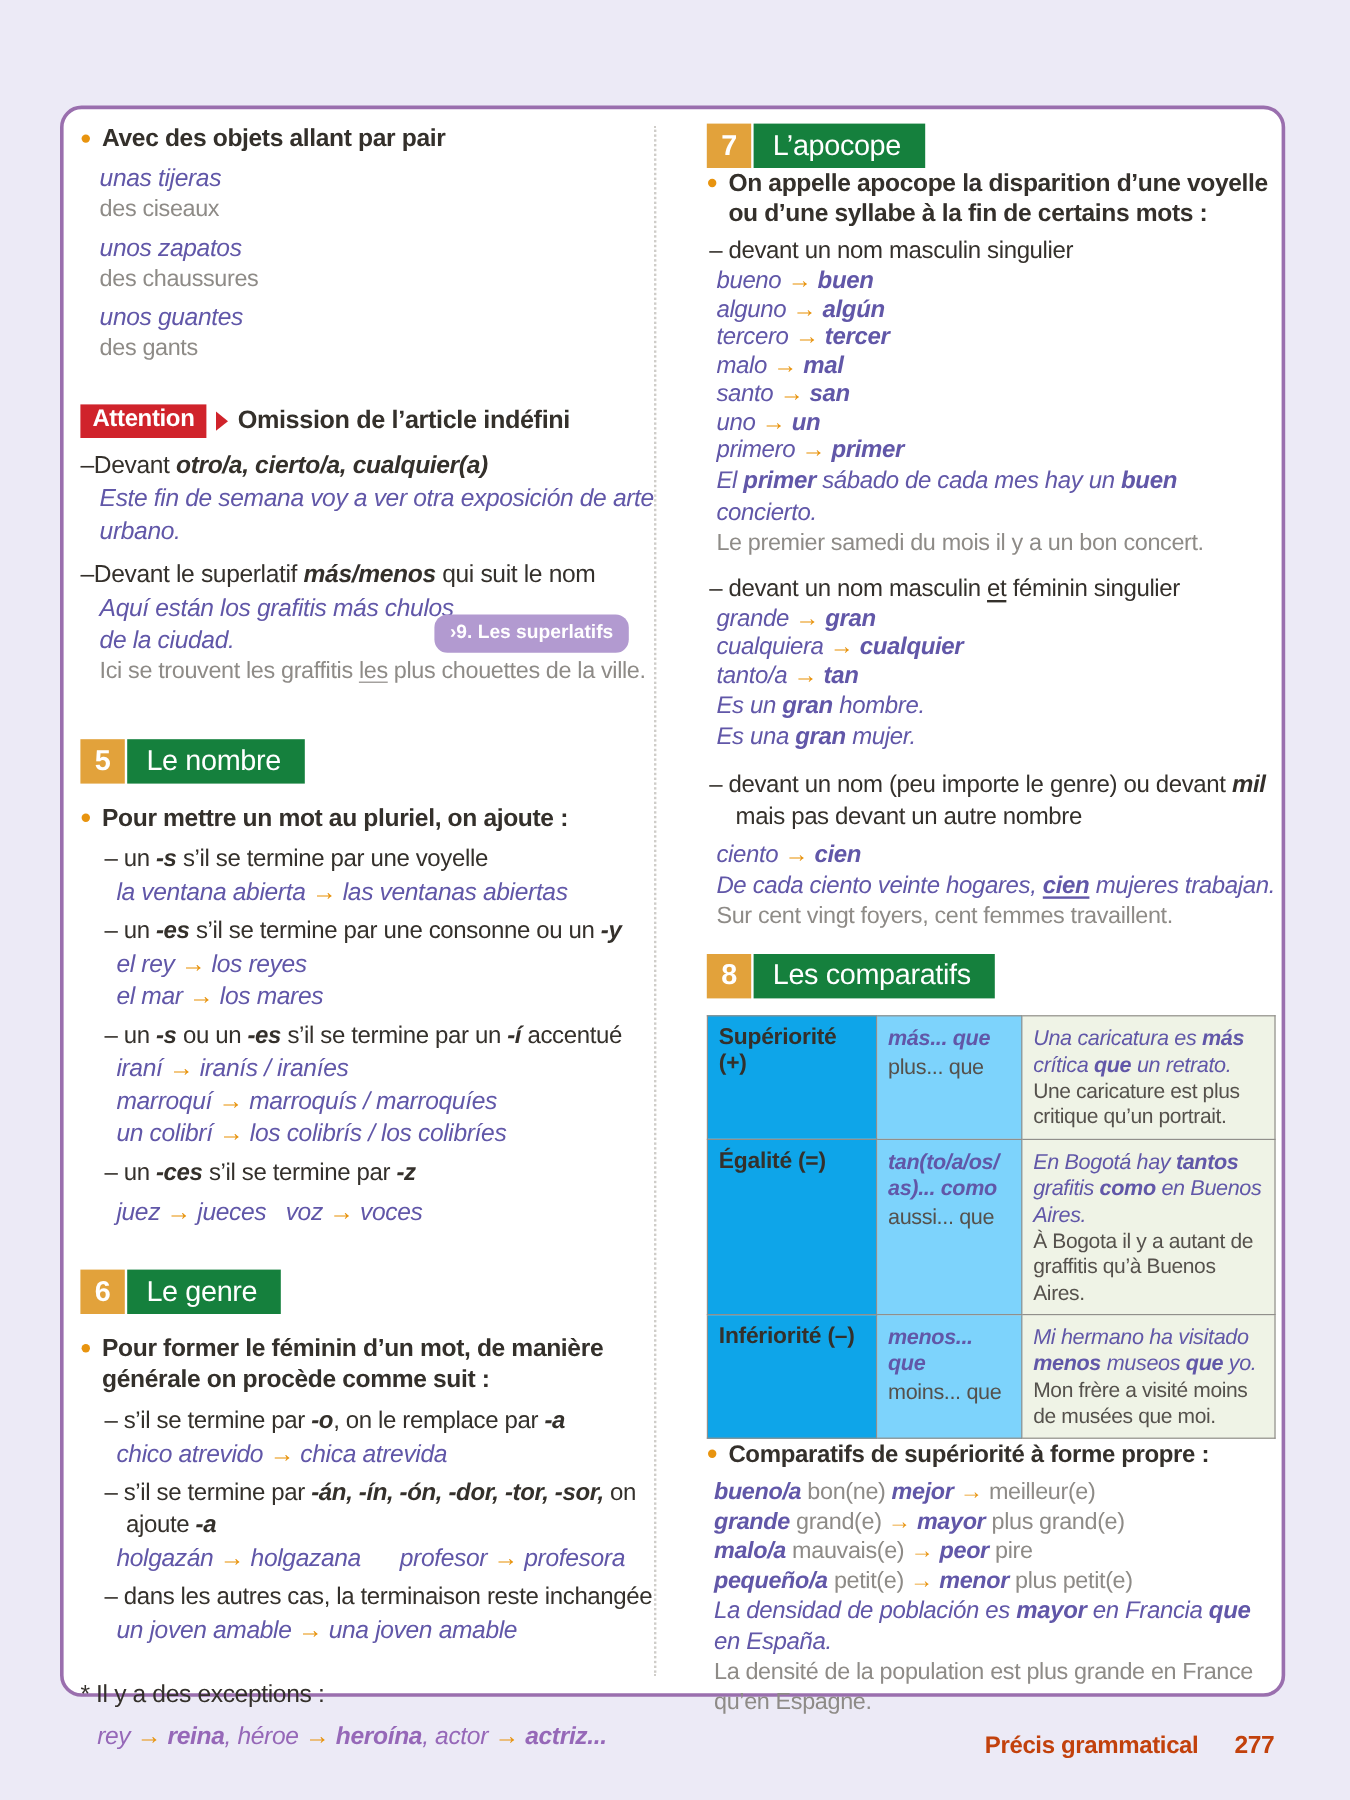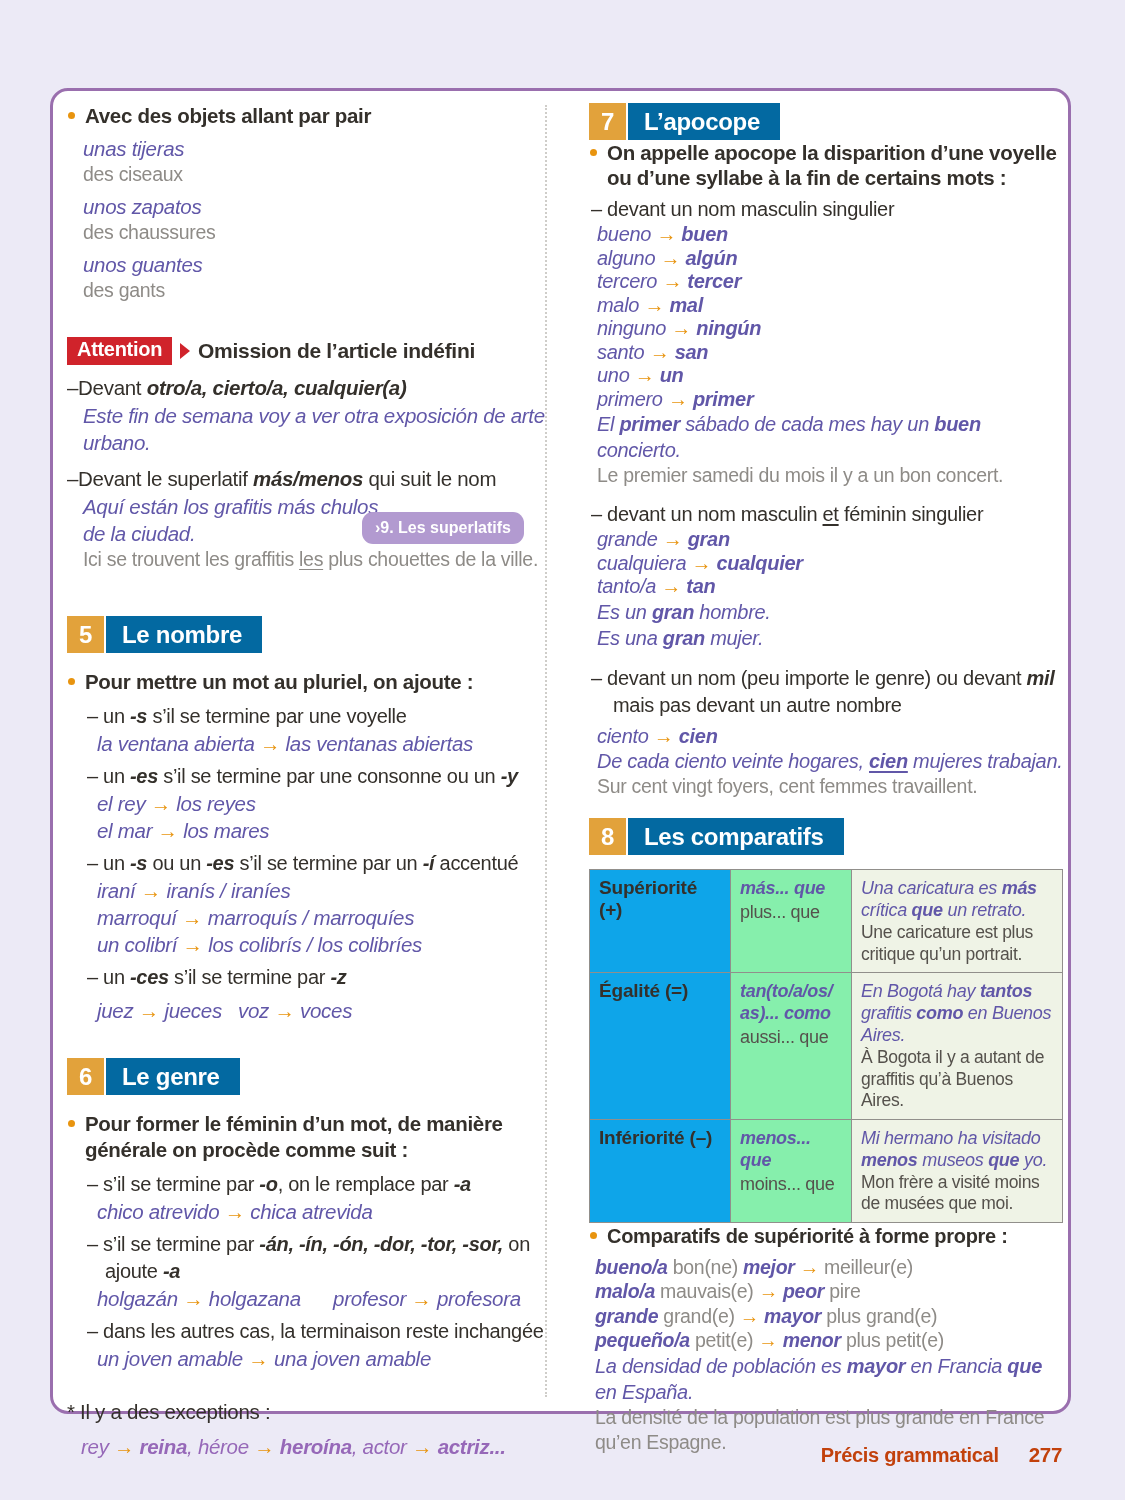--- a/index.html
+++ b/index.html
@@ -38,35 +38,35 @@
 
   
   .att-row{display:flex;align-items:center;gap:8px;margin-top:0;}
   .att-badge{background:#d0232b;color:#fff;font-weight:700;font-size:20px;padding:1px 10px 4px;}
   .att-arrow{width:0;height:0;border-left:10px solid #d0232b;border-top:8px solid transparent;border-bottom:8px solid transparent;}
   .att-title{font-weight:700;font-size:21px;}
 
   
   .sec-head{display:flex;align-items:stretch;height:37px;}
   .sec-num{width:37px;background:#e2a23b;color:#fff;font-weight:700;font-size:24px;display:flex;align-items:center;justify-content:center;flex:0 0 auto;}
-  .sec-title{background:#0369a1;color:#fff;font-weight:700;font-size:24px;padding:0 20px 0 16px;margin-left:2px;display:flex;align-items:center;}
+  .sec-title{background:#15803d;color:#fff;font-weight:400;font-size:24px;padding:0 20px 0 16px;margin-left:2px;display:flex;align-items:center;}
 
   .ref-pill{position:absolute;right:21px;bottom:3px;background:#b29ad0;color:#fff;font-weight:700;font-size:16px;letter-spacing:0;padding:2px 13px 3px;border-radius:11px;font-style:normal;}
   .rel{position:relative;}
 
   
   .pair{margin-left:8px;line-height:23.5px;font-size:20px;}
   .sent{margin-left:8px;line-height:26px;font-size:20px;}
   .tr8{margin-left:8px;line-height:24px;}
 
   
   table.cmp{border-collapse:collapse;margin-top:14px;width:100%;}
   table.cmp td{border:1.5px solid #918f8b;vertical-align:top;padding:7px 9px;}
   .td1{background:#0ea5e9;font-weight:700;font-size:19px;width:122px;letter-spacing:-0.2px;}
-  .td2{background:#86efac;width:102px;}
+  .td2{background:#7dd3fc;width:102px;}
   .td3{background:#eff3e6;}
   .frm-es{color:#6157a8;font-style:italic;font-weight:700;font-size:18px;line-height:22px;}
   .frm-fr{color:#55514c;font-size:18px;line-height:22px;margin-top:2px;}
   .ex-es{color:#6157a8;font-style:italic;font-size:18px;line-height:22px;}
   .ex-fr{color:#55514c;font-size:17.5px;line-height:21.5px;margin-top:1px;}
 
   
   .mix{color:#8e8b87;font-size:19.5px;line-height:24.5px;margin-left:6px;}
   .exc-line{color:#9668b8;font-style:italic;font-size:20.5px;line-height:27px;margin-left:14px;}
 
@@ -170,21 +170,20 @@
       </div>
       <div class="bullet-line mt12" style="line-height:25px;">
         <span class="dot"></span>
         <span>On appelle apocope la disparition d’une voyelle ou d’une syllabe à la fin de certains mots :</span>
       </div>
       <div class="dash-item" style="margin-left:2px;"><span>– devant un nom masculin singulier</span></div>
       <div class="es-line pair"><span>bueno </span><span class="ar">→</span><span class="b"> buen</span></div>
       <div class="es-line pair"><span>alguno </span><span class="ar">→</span><span class="b"> algún</span></div>
       <div class="es-line pair"><span>tercero </span><span class="ar">→</span><span class="b"> tercer</span></div>
       <div class="es-line pair"><span>malo </span><span class="ar">→</span><span class="b"> mal</span></div>
-      <div class="es-line pair"><span>ninguno </span><span class="ar">→</span><span class="b"> ningún</span></div>
       <div class="es-line pair"><span>santo </span><span class="ar">→</span><span class="b"> san</span></div>
       <div class="es-line pair"><span>uno </span><span class="ar">→</span><span class="b"> un</span></div>
       <div class="es-line pair"><span>primero </span><span class="ar">→</span><span class="b"> primer</span></div>
       <div class="es-line sent"><span>El </span><span class="b">primer</span><span> sábado de cada mes hay un </span><span class="b">buen</span><span> concierto.</span></div>
       <div class="fr-line tr8">Le premier samedi du mois il y a un bon concert.</div>
 
       <div class="dash-item mt14" style="margin-left:2px;"><span>– devant un nom masculin </span><span class="u">et</span><span> féminin singulier</span></div>
       <div class="es-line pair"><span>grande </span><span class="ar">→</span><span class="b"> gran</span></div>
       <div class="es-line pair"><span>cualquiera </span><span class="ar">→</span><span class="b"> cualquier</span></div>
       <div class="es-line pair"><span>tanto/a </span><span class="ar">→</span><span class="b"> tan</span></div>
@@ -240,22 +239,22 @@
           </tr>
         </tbody>
       </table>
 
       <div class="mt12">
         <div class="bullet-line" style="font-size:20px;">
           <span class="dot"></span>
           <span>Comparatifs de supériorité à forme propre :</span>
         </div>
         <div class="mix mt6"><span class="spb">bueno/a</span><span> bon(ne) </span><span class="spb">mejor </span><span class="ar">→</span><span> meilleur(e)</span></div>
+        <div class="mix"><span class="spb">grande</span><span> grand(e) </span><span class="ar">→</span><span> </span><span class="spb">mayor</span><span> plus grand(e)</span></div>
         <div class="mix"><span class="spb">malo/a</span><span> mauvais(e) </span><span class="ar">→</span><span> </span><span class="spb">peor</span><span> pire</span></div>
-        <div class="mix"><span class="spb">grande</span><span> grand(e) </span><span class="ar">→</span><span> </span><span class="spb">mayor</span><span> plus grand(e)</span></div>
         <div class="mix"><span class="spb">pequeño/a</span><span> petit(e) </span><span class="ar">→</span><span> </span><span class="spb">menor</span><span> plus petit(e)</span></div>
         <div class="es-line sent" style="margin-left:6px;"><span>La densidad de población es </span><span class="b">mayor</span><span> en Francia </span><span class="b">que</span><span> en España.</span></div>
         <div class="fr-line" style="margin-left:6px;">La densité de la population est plus grande en France qu’en Espagne.</div>
       </div>
     </div>
 
   </div>
 </div>
 
 <div class="footer">

